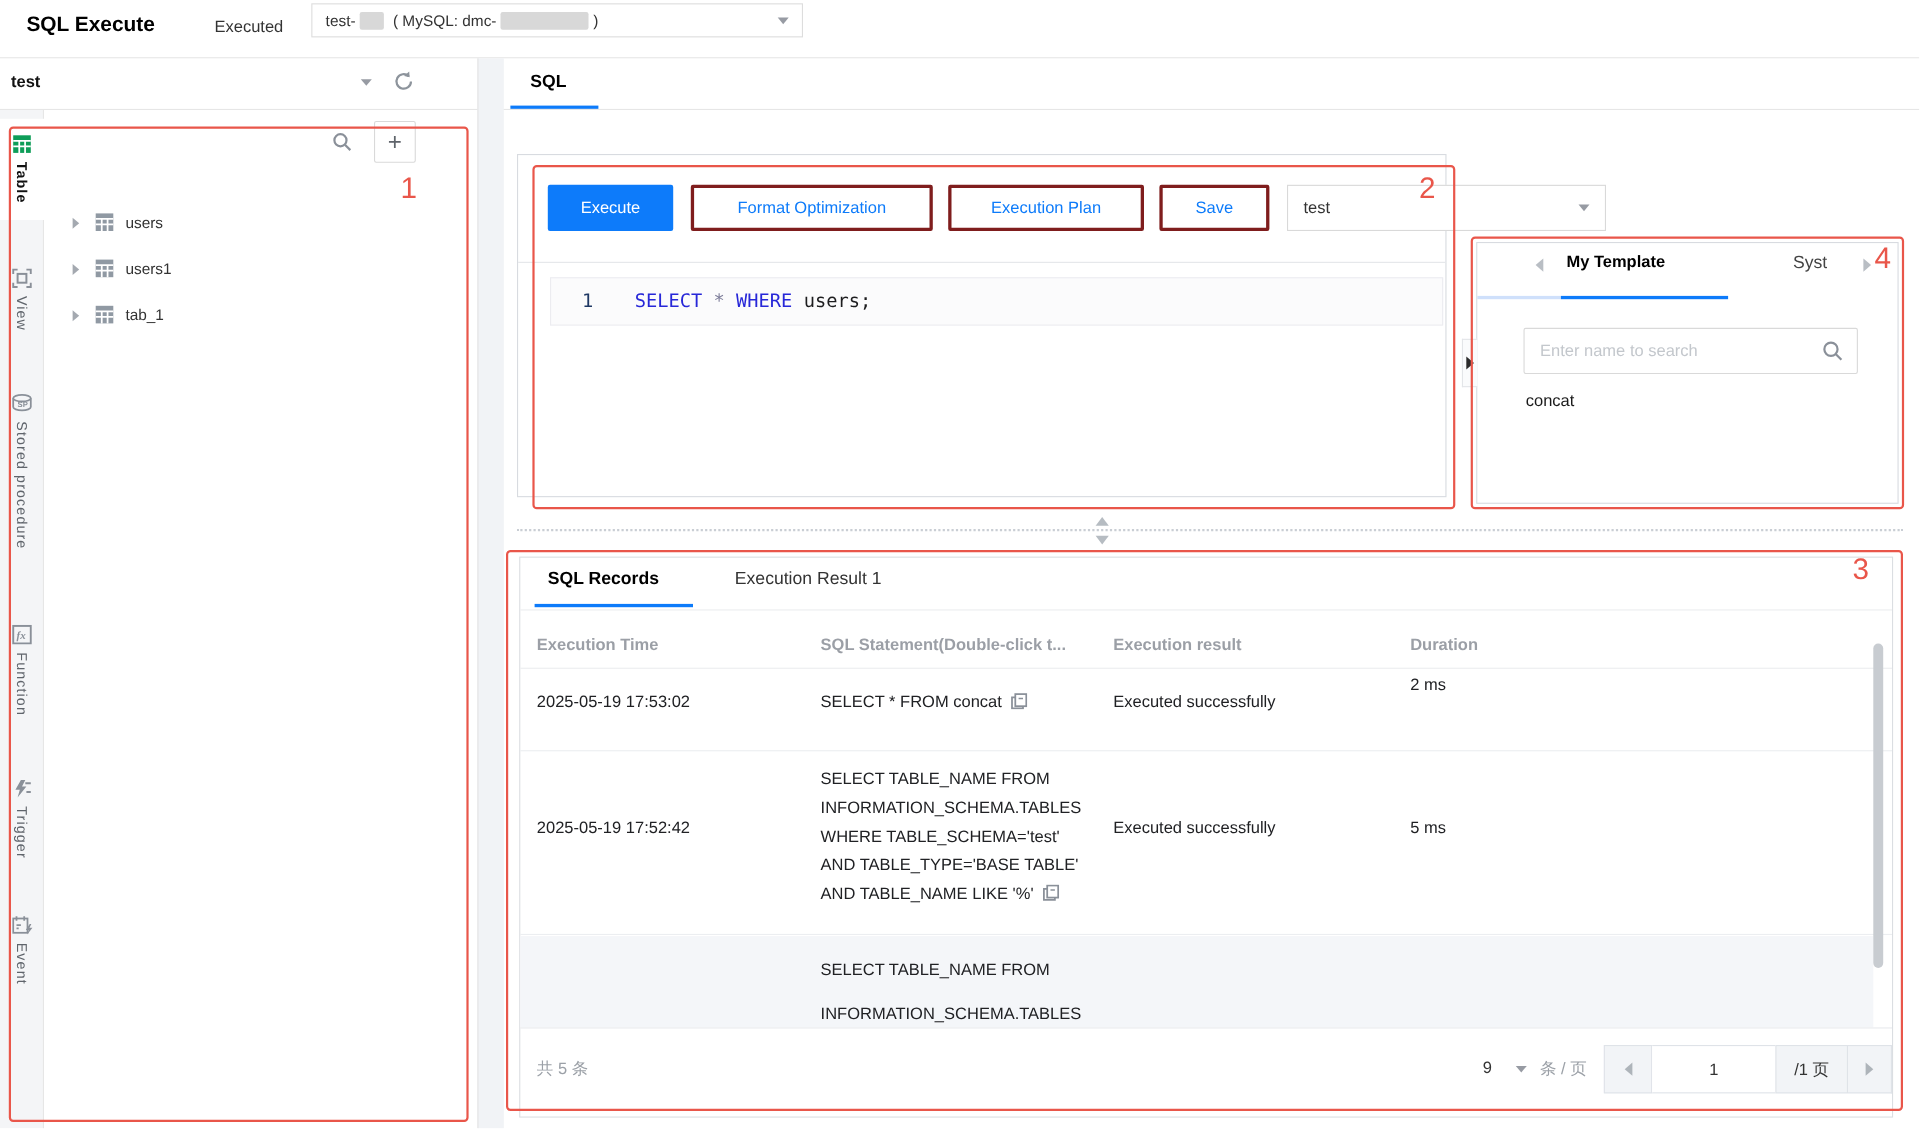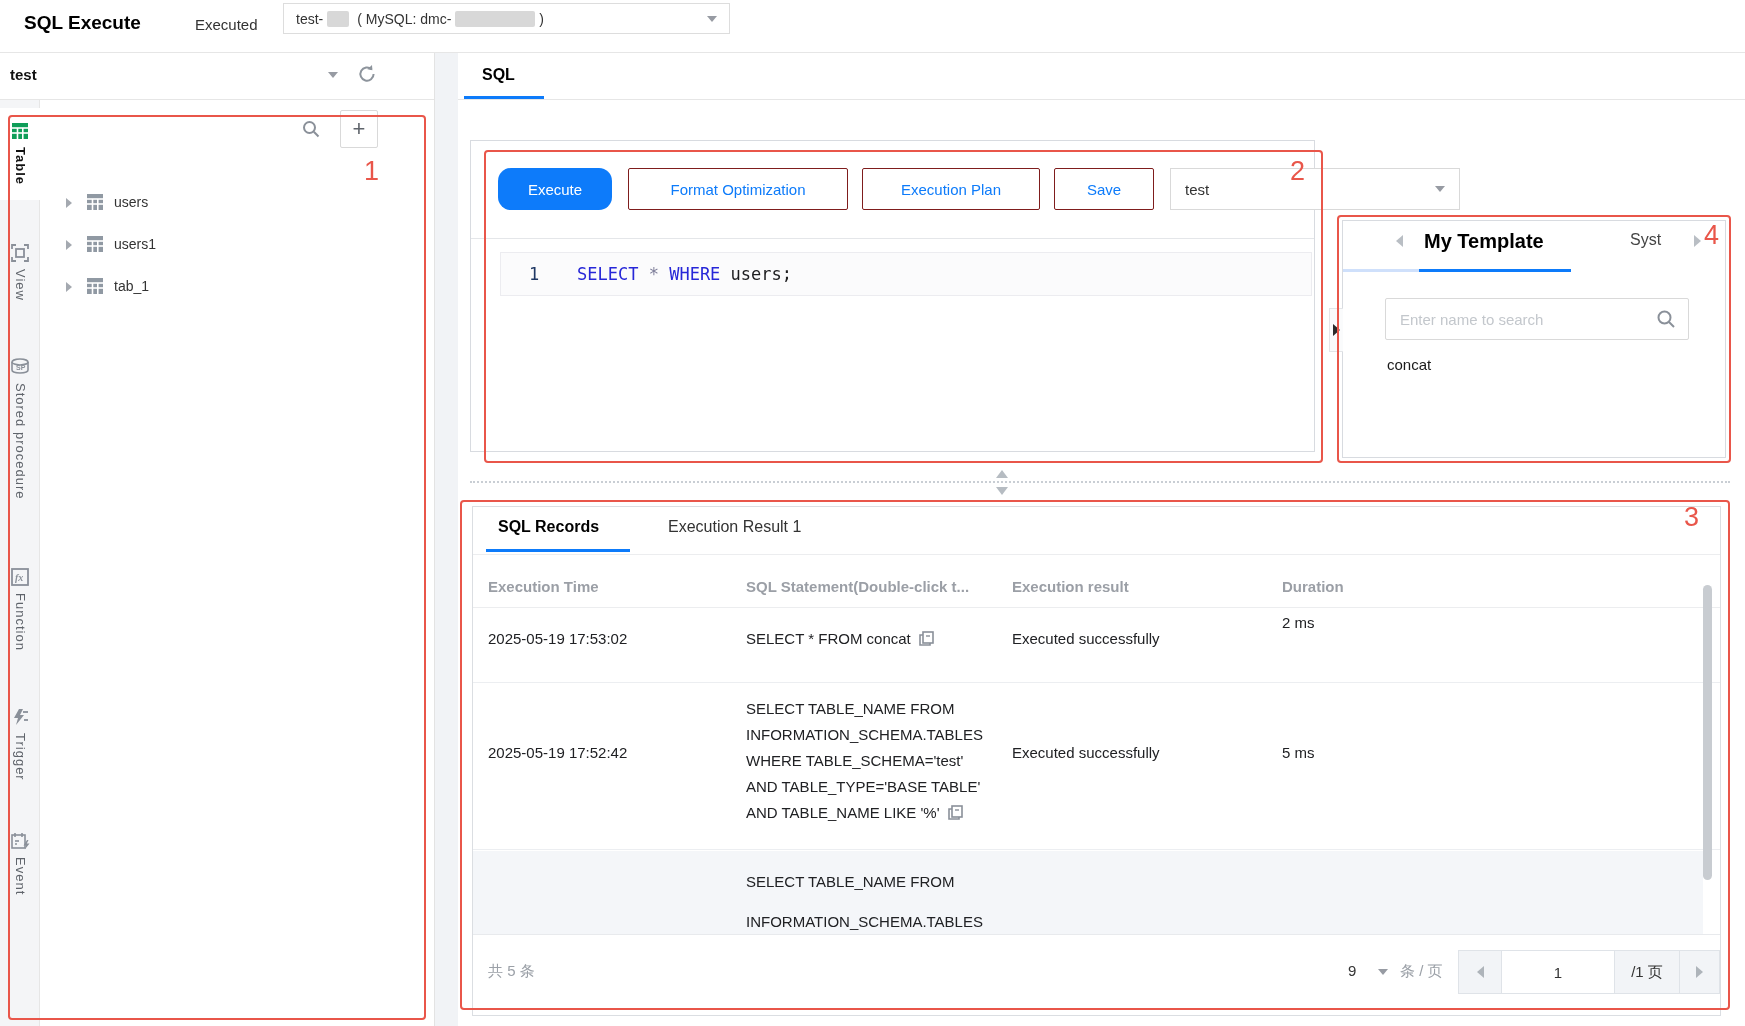--- a/index.html
+++ b/index.html
@@ -48,22 +48,22 @@
   .tree-icon { position:absolute; left:46px; top:11px; }
   .tree-label { position:absolute; left:74px; top:12px; font-size:14px; color:#333; }
 
   
   #panel-gap { left:434px; top:53px; width:24px; height:973px; background:#f1f3f6; border-left:1px solid #e3e3e3; }
 
   
   #editor-panel { left:470px; top:140px; width:845px; height:312px; border:1px solid #d8dbe0; background:#fff; }
   .tb-btn { position:absolute; top:168px; height:42px; border-radius:2px; font-size:15px; display:flex; align-items:center; justify-content:center; cursor:pointer; font-family:inherit; }
   .tb-btn.primary { background:#0d7bfa; color:#fff; border:none; }
-  .tb-btn.plain { background:#fff; color:#0d7bfa; border:1px solid #7f1d1d; }
-  #btn-execute { left:498px; width:114px;border-radius:13px; }
+  .tb-btn.plain { background:#fff; color:#0d7bfa; border:3px solid #7f1d1d; }
+  #btn-execute { left:498px; width:114px; }
   #btn-format { left:628px; width:220px; }
   #btn-plan { left:862px; width:178px; }
   #btn-save { left:1054px; width:100px; }
   #editor-db-select { left:1170px; top:168px; width:290px; height:42px; border:1px solid #d9d9d9; background:#fff;
     display:flex; align-items:center; padding:0 14px; font-size:15px; color:#333; cursor:pointer; }
   #editor-db-caret { margin-left:auto; }
   #editor-divider { left:471px; top:238px; width:843px; height:1px; background:#e4e6e9; }
   #editor-line { left:500px; top:252px; width:812px; height:44px; background:#fbfbfc; border:1px solid #ececf0;
     display:flex; align-items:center; font-family:"DejaVu Sans Mono",monospace; font-size:17px; }
   #editor-line .lineno { width:34px; margin-left:28px; color:#1f3864; }
@@ -74,21 +74,21 @@
 
   
   #template-panel { left:1342px; top:220px; width:384px; height:238px; border:1px solid #d8dbe0; background:#fff; }
   #template-handle { left:1329px; top:308px; width:14px; height:44px; background:#fafbfc; border:1px solid #e3e5e8; border-right:none;
     display:flex; align-items:center; justify-content:center; cursor:pointer; }
   #template-handle .tri { width:0; height:0; border-top:6px solid transparent; border-bottom:6px solid transparent; border-left:7px solid #2b2b2b; }
   .tpl-caret-left { width:0; height:0; border-top:6px solid transparent; border-bottom:6px solid transparent; border-right:7px solid #b9bec4; }
   .tpl-caret-right { width:0; height:0; border-top:6px solid transparent; border-bottom:6px solid transparent; border-left:7px solid #b9bec4; }
   #tpl-caret-l { left:1396px; top:235px; cursor:pointer; }
   #tpl-caret-r { left:1694px; top:235px; cursor:pointer; }
-  #tpl-tab-my { left:1424px; top:230px; font-size:20px; font-weight:bold; color:#000; cursor:pointer; }
+  #tpl-tab-my { left:1424px; top:230px; font-size:15px; font-weight:bold; color:#000; cursor:pointer; }
   #tpl-tab-sys { left:1630px; top:231px; font-size:16px; color:#444; cursor:pointer; width:52px; overflow:hidden; white-space:nowrap; }
   #tpl-underline-light { left:1343px; top:269px; width:76px; height:3px; background:#cfe0fb; }
   #tpl-underline { left:1419px; top:269px; width:152px; height:3px; background:#0d7bfa; }
   #tpl-search { position:absolute; left:1385px; top:298px; width:304px; height:42px; border:1px solid #d9d9d9; border-radius:2px;
     font-size:15px; color:#333; padding:0 38px 0 14px; outline:none; font-family:inherit; }
   #tpl-search::placeholder { color:#c3c7cc; }
   #tpl-search-icon { position:absolute; left:1656px; top:309px; }
   #tpl-item { left:1387px; top:356px; font-size:15px; color:#1a1a1a; cursor:pointer; }
 
   

